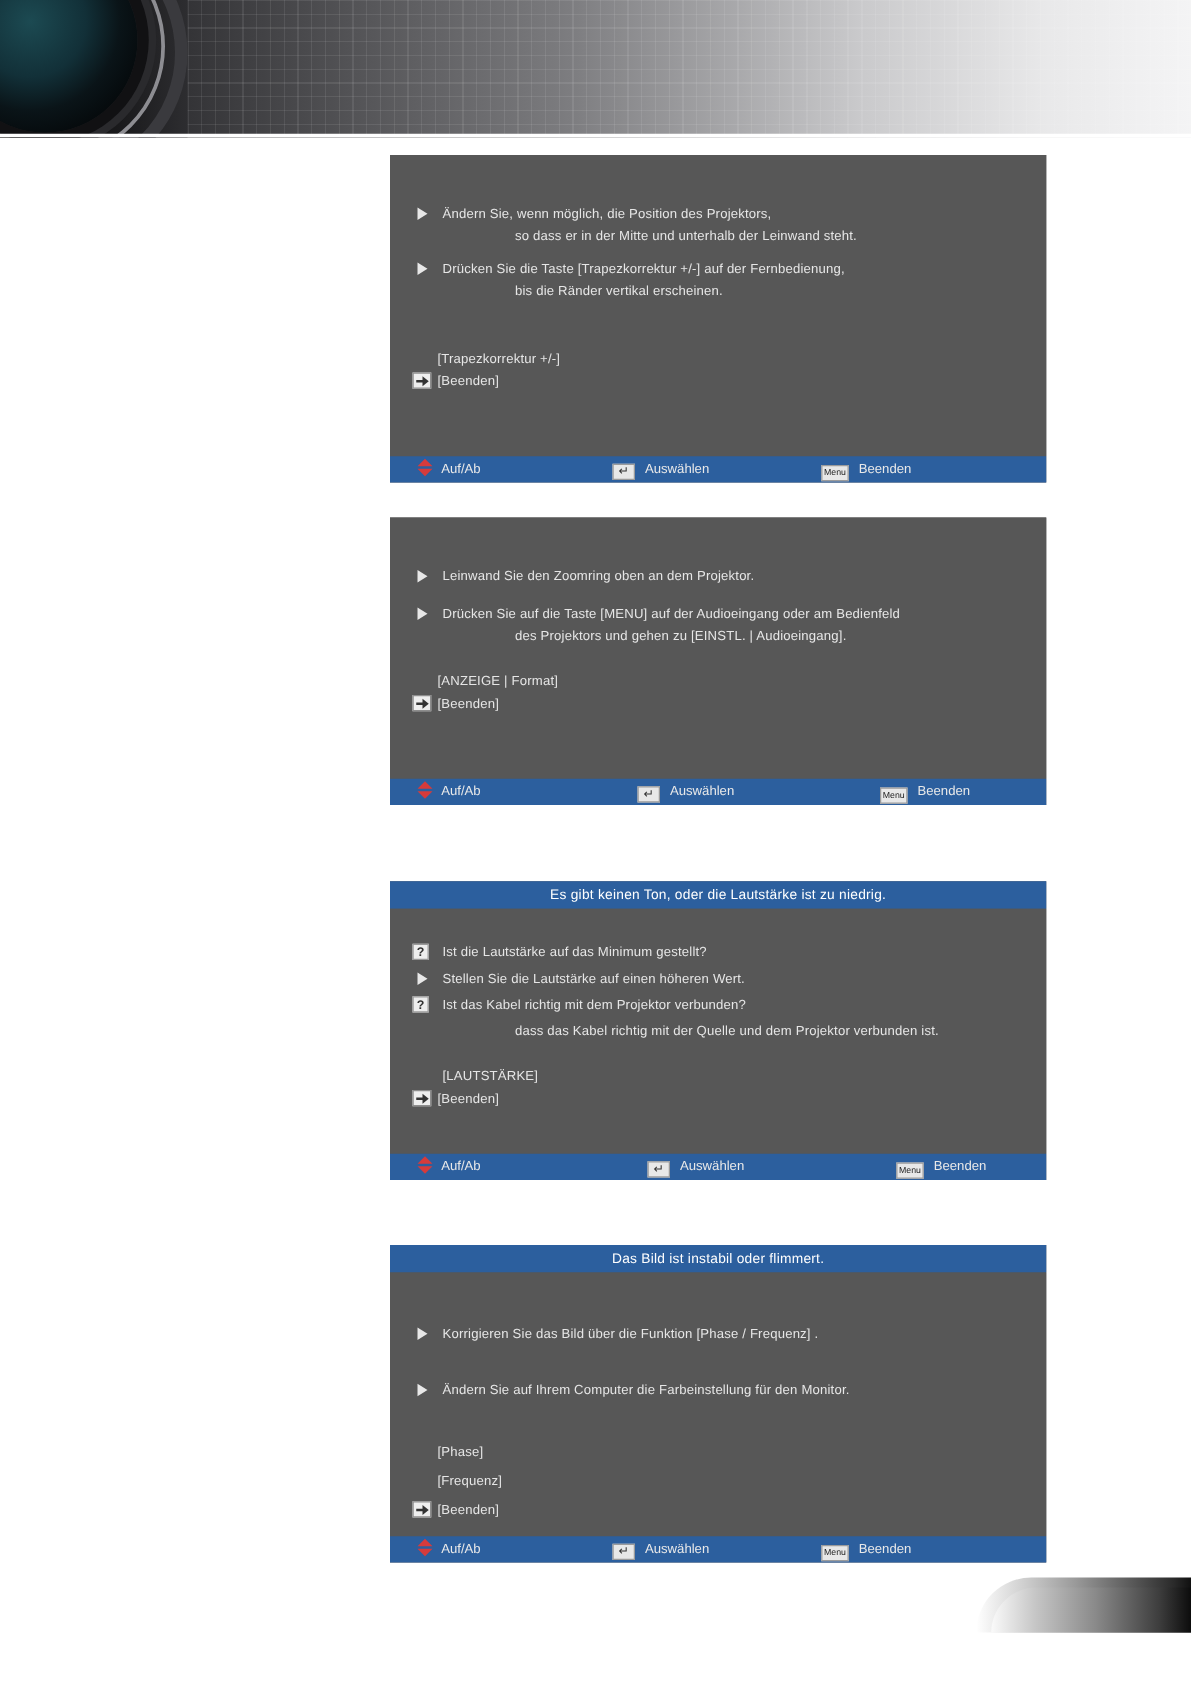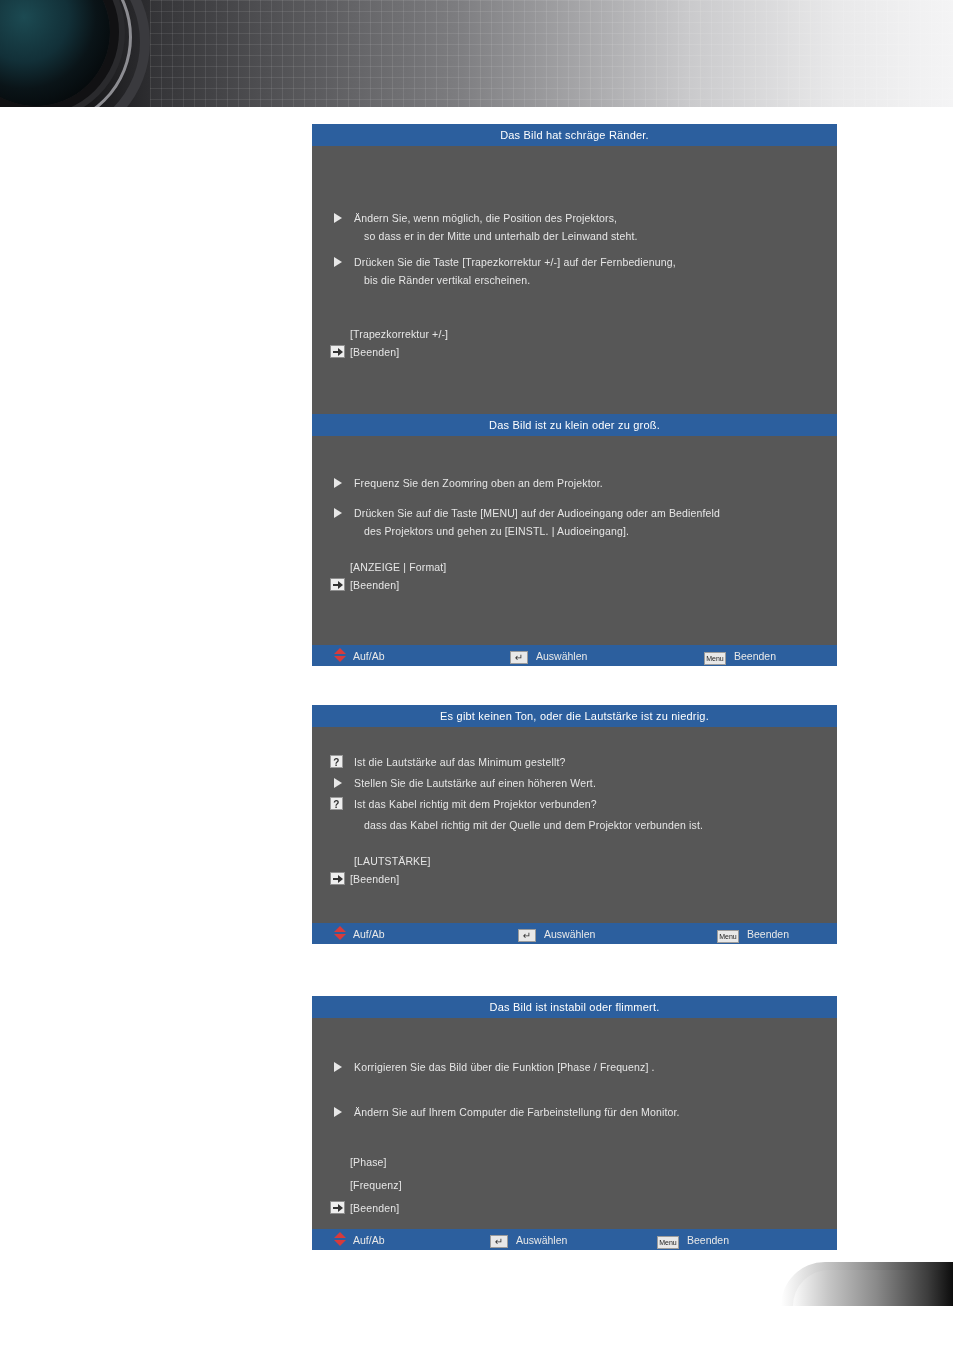--- a/index.html
+++ b/index.html
@@ -105,20 +105,21 @@
     position: relative;
     padding-left: 42px;
     min-height: 18px;
     line-height: 18px;
     font-size: 10.5px;
     color: #e6e6e6;
     letter-spacing: 0.15px;
   }
   .osd-line.indent {
     padding-left: 52px;
+    margin-left: 48px;
   }
   .bullet {
     position: absolute;
     left: 22px;
     top: 4px;
     width: 0; height: 0;
     border-left: 8px solid #e8e8e8;
     border-top: 5px solid transparent;
     border-bottom: 5px solid transparent;
   }
@@ -260,22 +261,21 @@
   <div class="header-dark"></div>
   <div class="lens-ring"></div>
   <div class="lens-ring2"></div>
   <div class="lens">
     <div class="lens-high"></div>
   </div>
   <div class="header-bottomline"></div>
 </div>
 
 <div class="osd" style="top:124px;">
-  <div class="osd-title">Das Bild hat schräge Ränder.</div>
-  <div class="osd-body" style="height:284px;padding-top:63px;box-sizing:border-box;">
+  <div class="osd-body" style="height:241px;padding-top:38px;box-sizing:border-box;">
     <div class="osd-line">
       <span class="bullet"></span>
       <span>Ändern Sie, wenn möglich, die Position des Projektors,</span>
     </div>
     <div class="osd-line indent">
       <span>so dass er in der Mitte und unterhalb der Leinwand steht.</span>
     </div>
     <div style="height:8px"></div>
     <div class="osd-line">
       <span class="bullet"></span>
@@ -301,25 +301,24 @@
     <div class="f-item" style="left:178px;">
       <span class="ico-enter">↵</span><span class="f-label">Auswählen</span>
     </div>
     <div class="f-item" style="left:345px;">
       <span class="ico-menu">Menu</span><span class="f-label">Beenden</span>
     </div>
   </div>
 </div>
 
 <div class="osd" style="top:414px;">
-  <div class="osd-title">Das Bild ist zu klein oder zu groß.</div>
   <div class="osd-body" style="height:209px;padding-top:38px;box-sizing:border-box;">
     <div class="osd-line">
       <span class="bullet"></span>
-      <span>Frequenz Sie den Zoomring oben an dem Projektor.</span>
+      <span>Leinwand Sie den Zoomring oben an dem Projektor.</span>
     </div>
     <div style="height:6px"></div>
     <div style="height:6px"></div>
     <div class="osd-line">
       <span class="bullet"></span>
       <span>Drücken Sie auf die Taste [MENU] auf der Audioeingang oder am Bedienfeld</span>
     </div>
     <div class="osd-line indent">
       <span>des Projektors und gehen zu [EINSTL. | Audioeingang].</span>
     </div>

